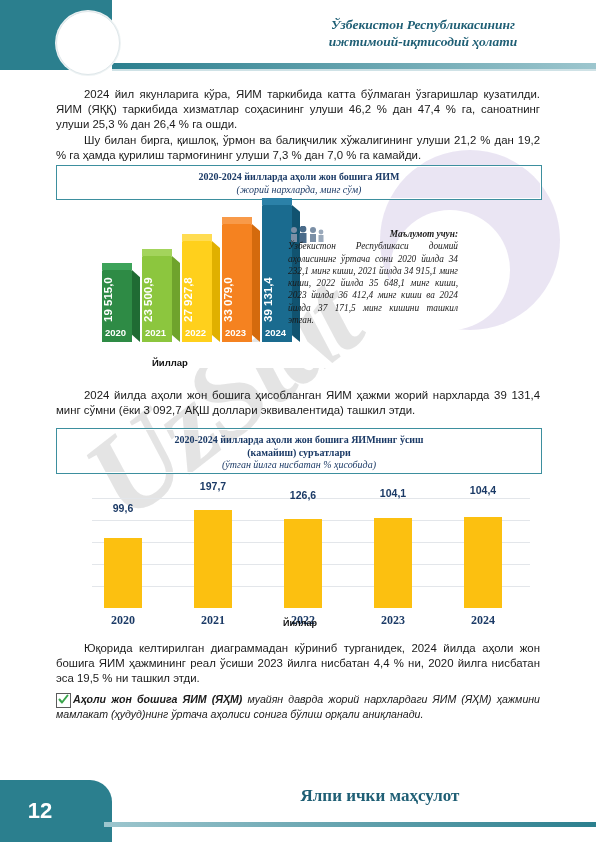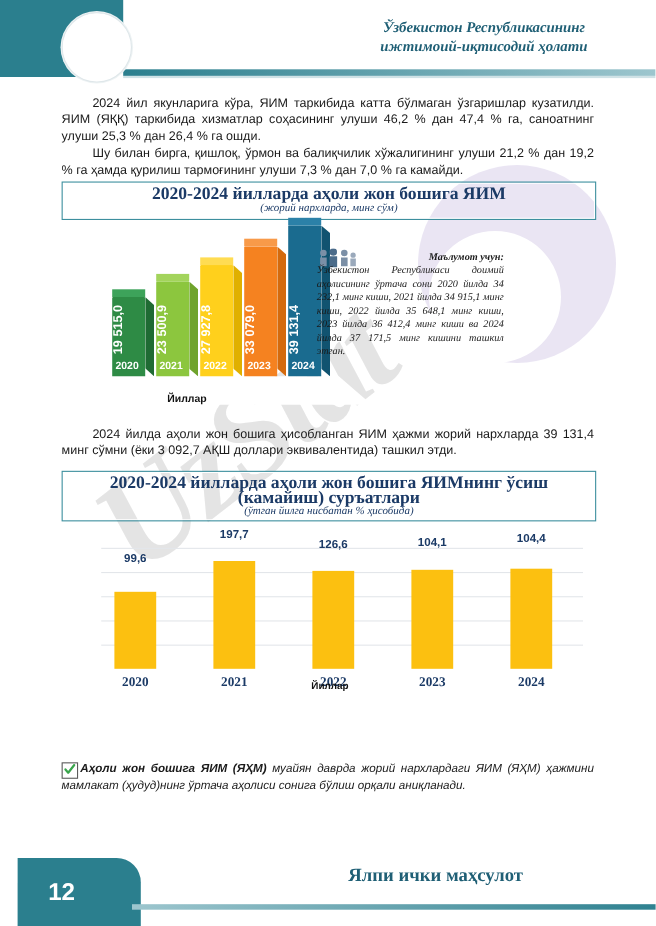--- a/index.html
+++ b/index.html
@@ -64,21 +64,21 @@
   }
   .logo{
     position:absolute;left:52px;top:11px;width:72px;height:62px;
   }
   .logo-circle{
     position:absolute;left:4px;top:0px;width:62px;height:62px;border-radius:50%;
     background:#ffffff;border:1px solid #dfe7ea;
     box-shadow:0 0 0 1px #eef3f4;
   }
   .header-title{
-    position:absolute;left:300px;top:16px;width:280px;
+    position:absolute;left:283px;top:16px;width:280px;
     text-align:center;
     font-family:"Liberation Serif", serif;
     font-style:italic;font-weight:bold;
     font-size:13.5px;line-height:17px;
     color:#1f5f75;
   }
 
   
   .content{position:absolute;left:0;top:0;width:596px;height:842px;z-index:2;}
   p.body{
@@ -94,21 +94,21 @@
   
   .chart-frame{
     position:absolute;
     border:1.2px solid #3d8f9e;
     box-shadow:0 0 0 1px #ffffff inset;
     background:transparent;
   }
   .chart-title{
     position:absolute;left:0;width:100%;text-align:center;
     font-family:"Liberation Serif", serif;
-    font-weight:bold;font-size:16px;color:#1b3a66;
+    font-weight:bold;font-size:10px;color:#1b3a66;
     line-height:14px;
   }
   .chart-sub{
     position:absolute;left:0;width:100%;text-align:center;
     font-family:"Liberation Serif", serif;
     font-style:italic;font-size:10px;color:#1b3a66;
   }
 
   
   .c1{position:absolute;left:90px;top:205px;width:330px;height:175px;}
@@ -174,21 +174,21 @@
     font-style:italic;font-size:10.6px;line-height:14.5px;
     color:#1a1a1a;text-align:justify;
   }
   .check-icon{
     position:absolute;left:56px;top:693px;width:13px;height:13px;
     border:1px solid #5b5b5b;background:#fff;
   }
   .defbox .term{font-weight:bold;font-style:italic;}
 
   
-  .footer{position:absolute;left:16px;top:768px;width:472px;height:74px;z-index:3;}
+  .footer{position:absolute;left:0;top:768px;width:472px;height:74px;z-index:3;}
   .footer-box{
     position:absolute;left:0;top:12px;width:112px;height:62px;
     background:#2b7f8e;border-radius:0 22px 0 0;
   }
   .footer-page{
     position:absolute;left:0;top:30px;width:80px;text-align:center;
     font-family:"Liberation Sans", sans-serif;
     font-weight:bold;font-size:22px;color:#ffffff;
   }
   .footer-rule{
@@ -348,20 +348,21 @@
     <div class="bar2-val" style="left:293px;top:7px;">104,1</div>
     <div class="bar2-year" style="left:293px;">2023</div>
 
     <div class="bar2" style="left:394px;height:91px;"></div>
     <div class="bar2-val" style="left:383px;top:4px;">104,4</div>
     <div class="bar2-year" style="left:383px;">2024</div>
 
     <div class="c2-axis" style="top:138px;">Йиллар</div>
   </div>
 
+  <p class="body" style="left:56px;top:641px;width:484px;">Юқорида келтирилган диаграммадан кўриниб турганидек, 2024 йилда аҳоли жон бошига ЯИМ ҳажмининг реал ўсиши 2023 йилга нисбатан 4,4 % ни, 2020 йилга нисбатан эса 19,5 % ни ташкил этди.</p>
 
   <div class="check-icon">
     <svg width="11" height="11" viewBox="0 0 11 11" style="display:block;margin:0 auto;">
       <path d="M1.5 5.5 L4 8.5 L9.5 1.5" stroke="#3aa54c" stroke-width="2" fill="none" stroke-linecap="round" stroke-linejoin="round"></path>
     </svg>
   </div>
   <div class="defbox">
     <span style="display:inline-block;width:17px;"></span><span class="term">Аҳоли жон бошига ЯИМ (ЯҲМ)</span><span> муайян даврда жорий нархлардаги ЯИМ (ЯҲМ) ҳажмини мамлакат (ҳудуд)нинг ўртача аҳолиси сонига бўлиш орқали аниқланади.</span>
   </div>
 

